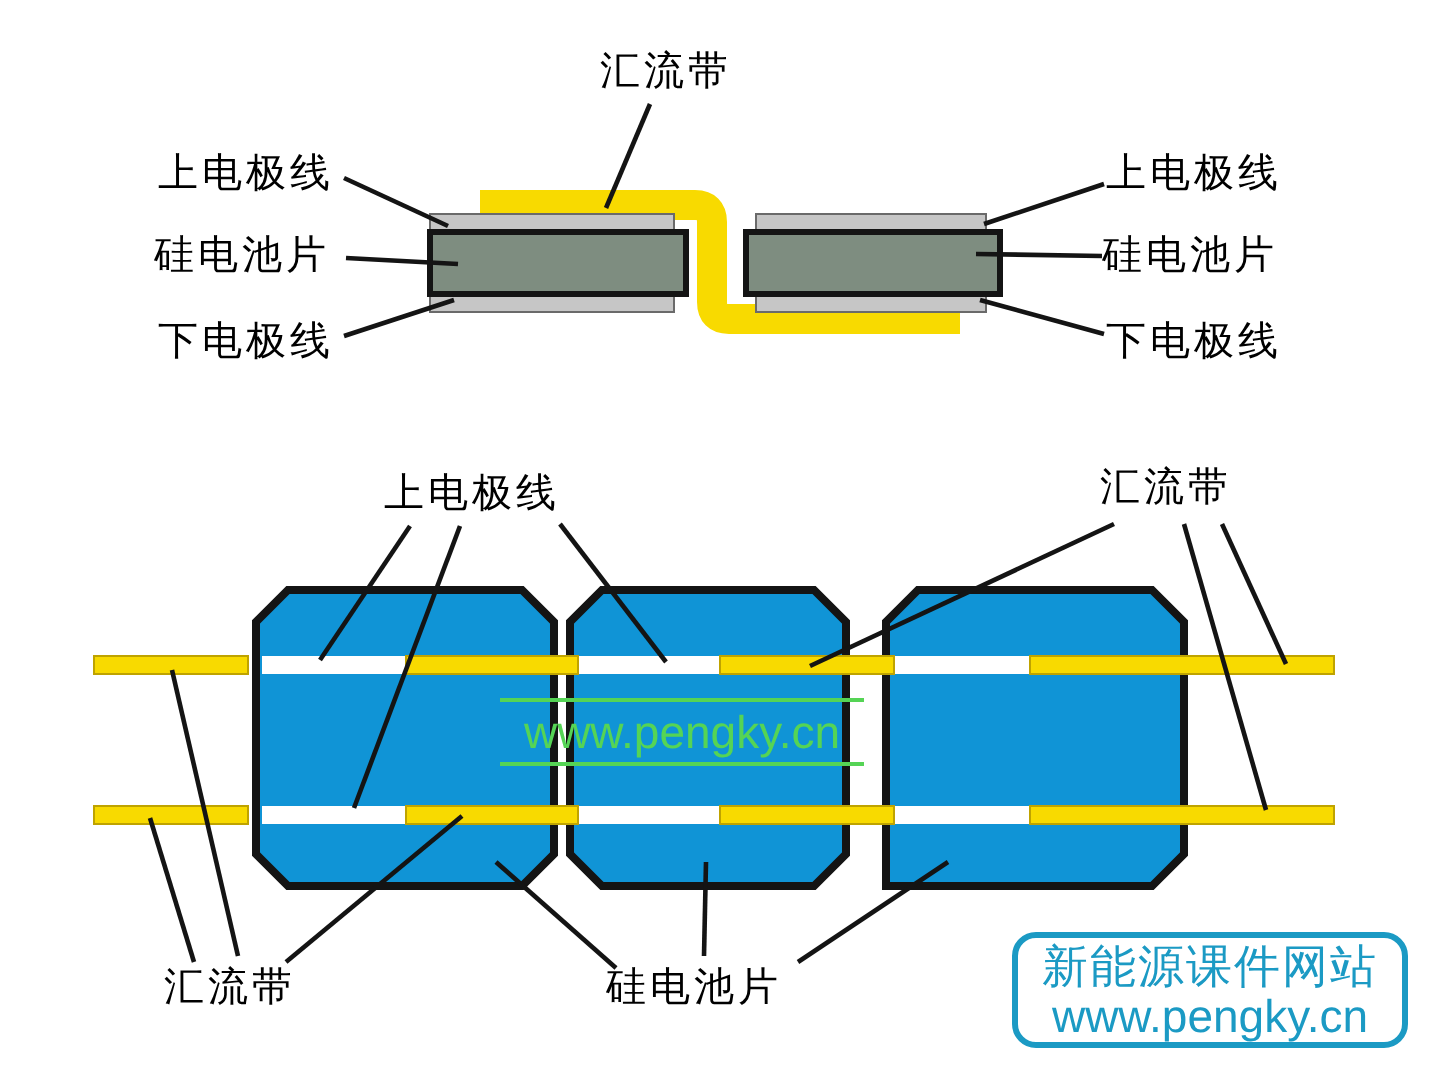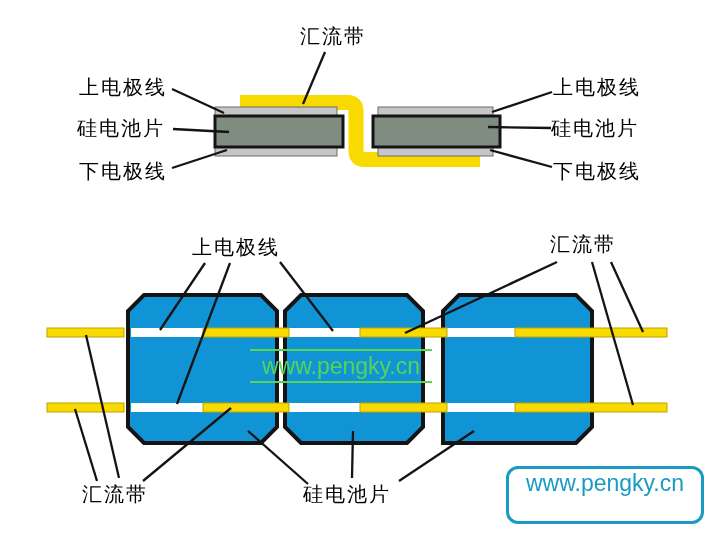--- a/index.html
+++ b/index.html
@@ -116,16 +116,17 @@
   <div class="lbl" style="left:553px;top:161px;">下电极线</div>
 
   <div class="lbl" style="left:192px;top:237px;">上电极线</div>
   <div class="lbl" style="left:550px;top:234px;">汇流带</div>
   <div class="lbl" style="left:82px;top:484px;">汇流带</div>
   <div class="lbl" style="left:303px;top:484px;">硅电池片</div>
 
   <div class="watermark">www.pengky.cn</div>
 
   <div class="badge">
+    <div class="l1">新能源课件网站</div>
     <div class="l2">www.pengky.cn</div>
   </div>
 
 </div>
 
 </body></html>

